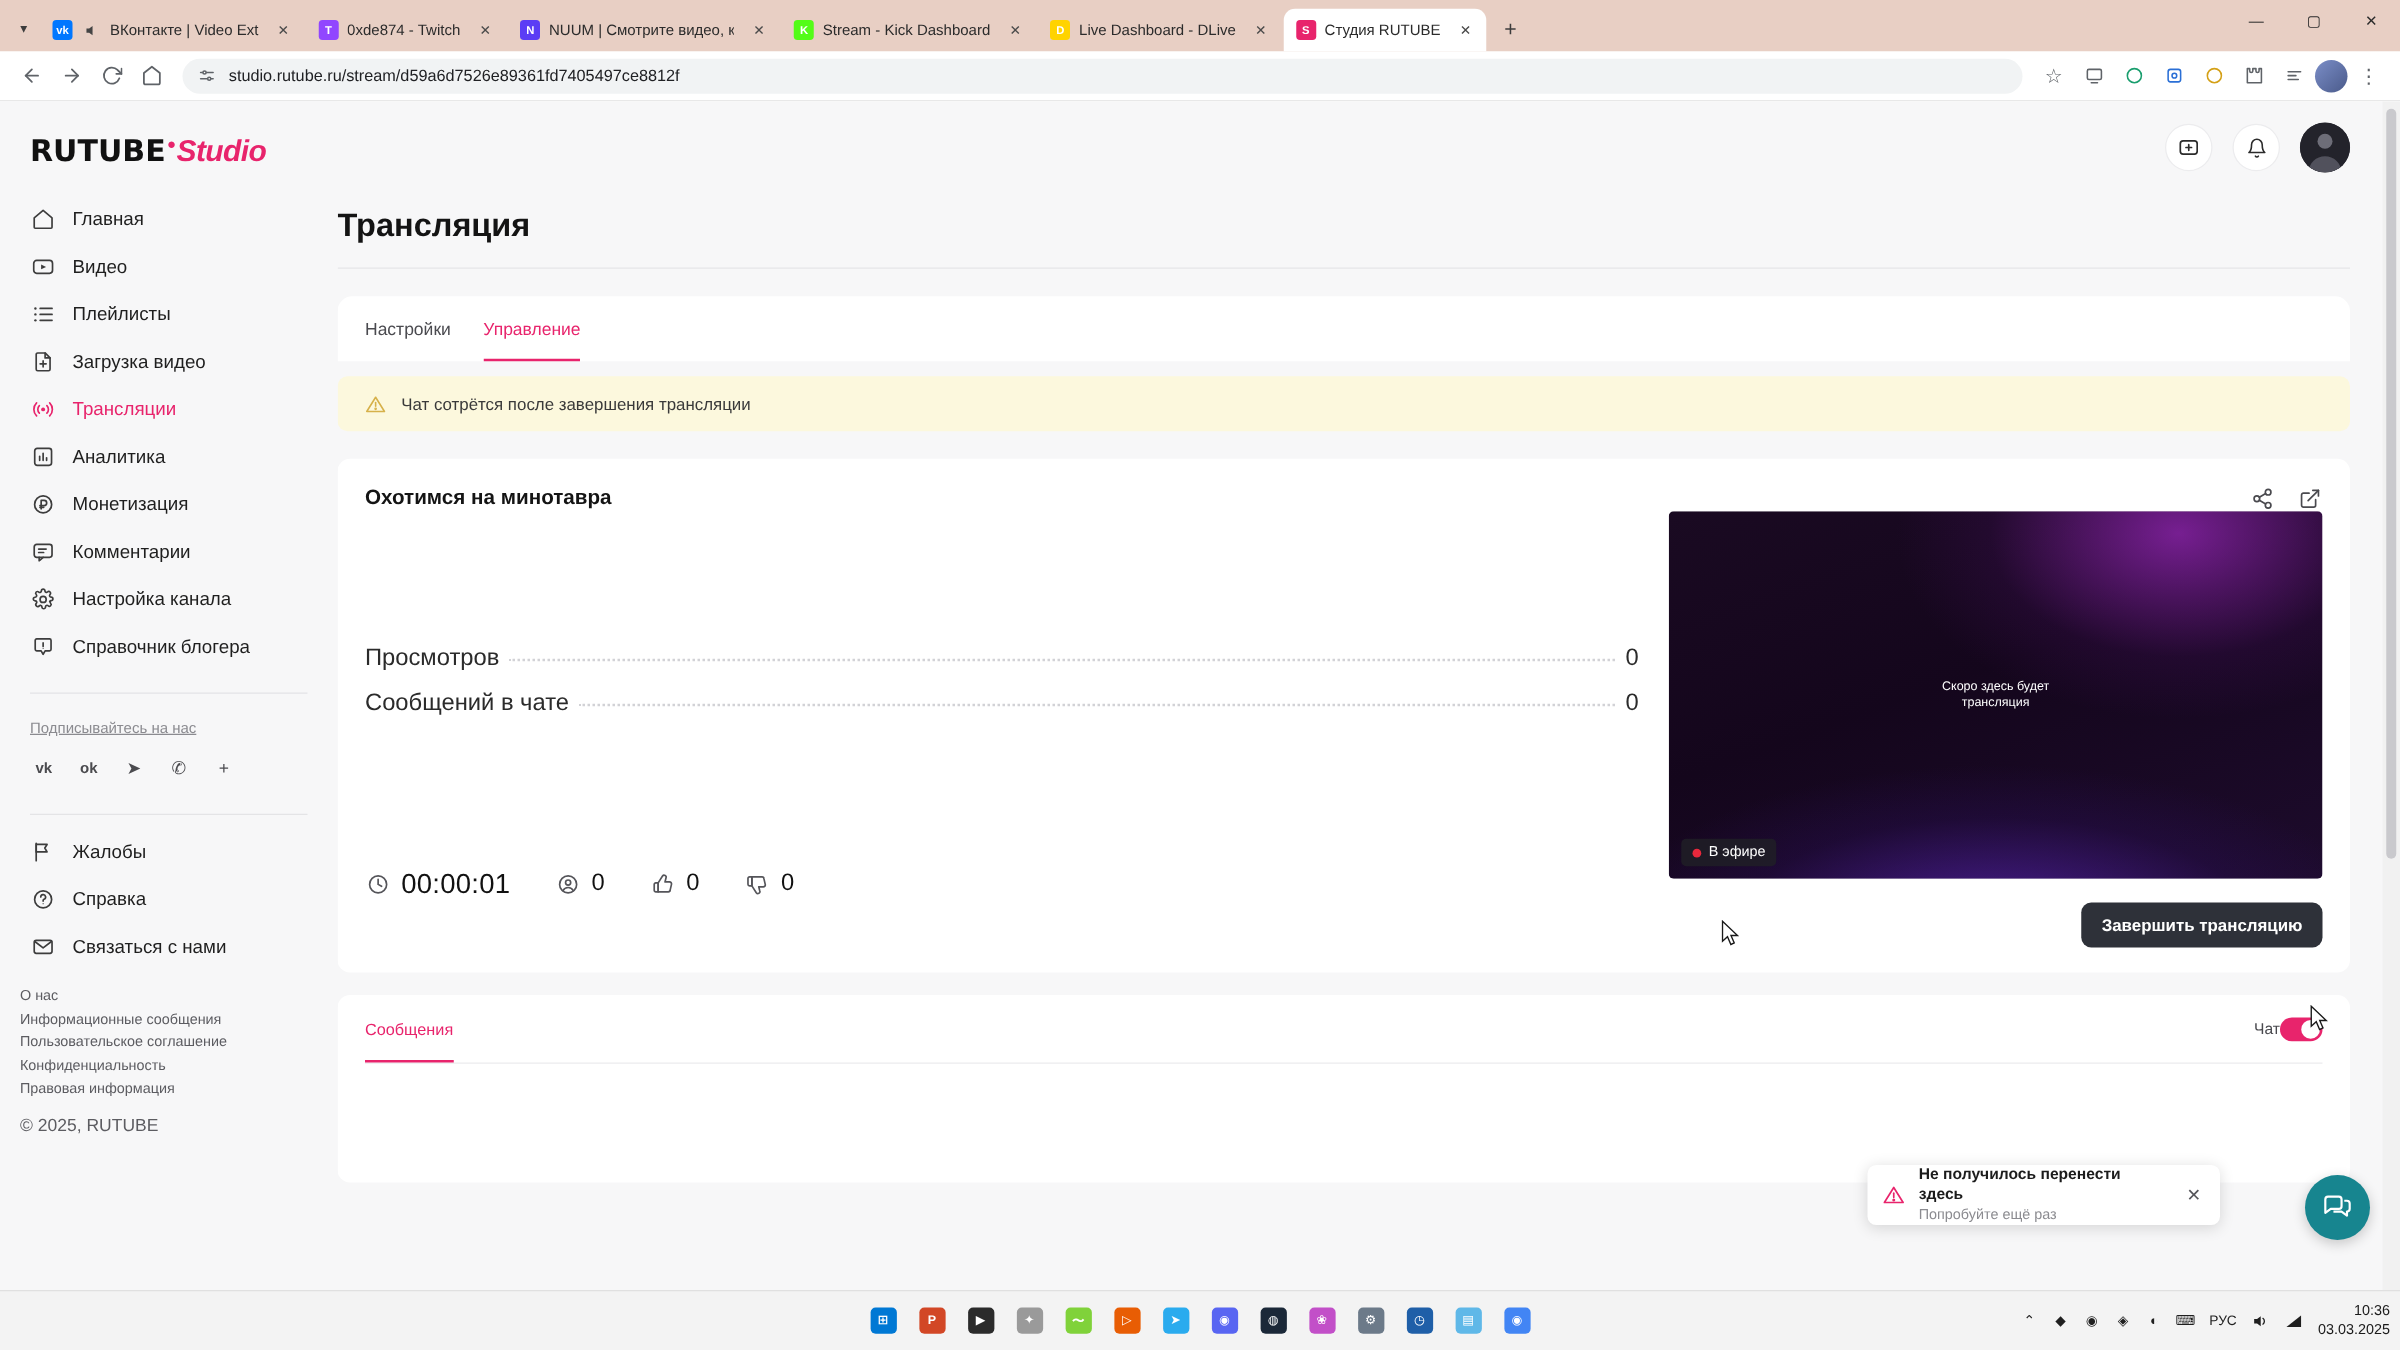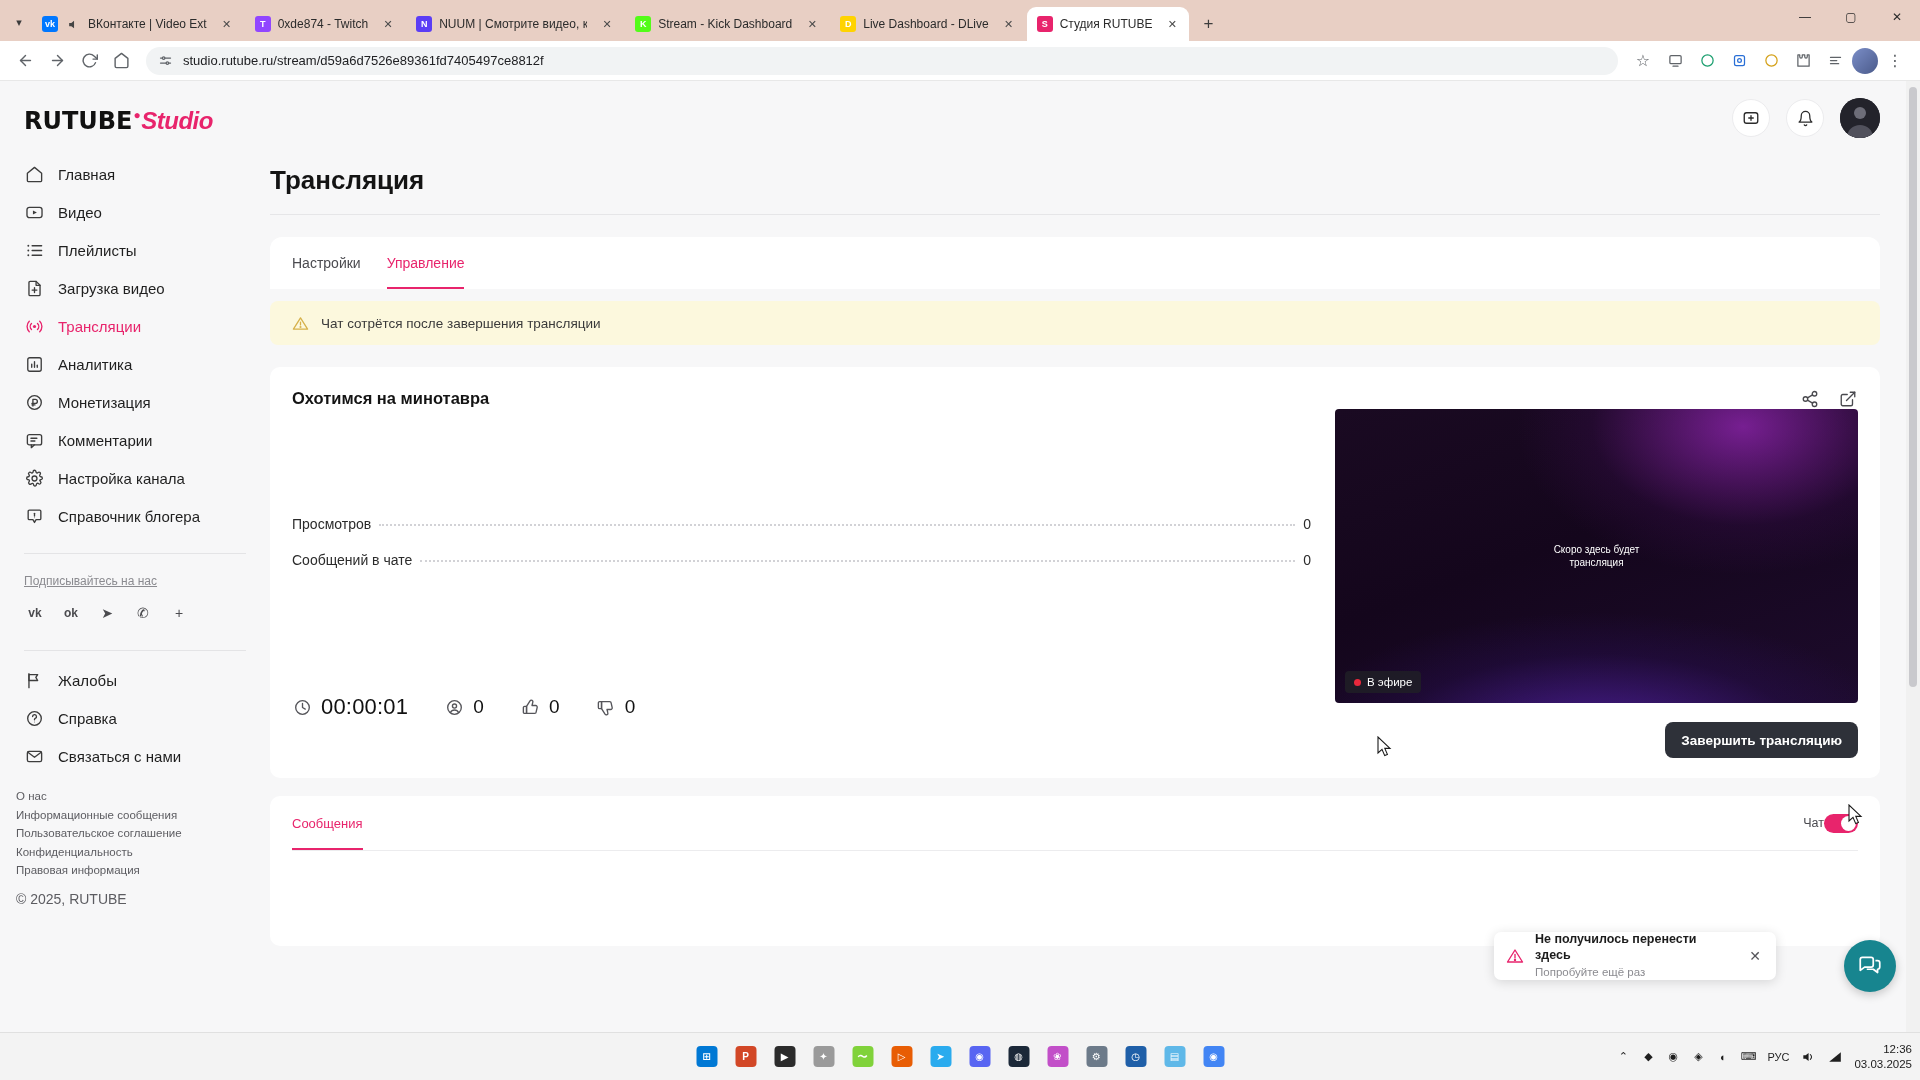--- a/index.html
+++ b/index.html
@@ -139,21 +139,21 @@
     position: relative; min-height: 404px;
   }
   .card-head { display: flex; align-items: flex-start; justify-content: space-between; }
   .card-title { font-size: 16.5px; font-weight: 700; color: #141414; }
   .card-actions { display: flex; gap: 18px; color: #4a4a4f; }
   .card-actions .ca { width: 20px; height: 20px; display: flex; align-items: center; justify-content: center; }
 
   .card-body { display: flex; gap: 24px; }
   .stats-col { flex: 1 1 auto; display: flex; flex-direction: column; position: relative; }
   .stat-rows { margin-top: 107px; }
-  .stat-row { display: flex; align-items: baseline; font-size: 14px; color: #2b2b2b; height: 36px; }
+  .stat-row { display: flex; align-items: baseline; font-size: 19px; color: #2b2b2b; height: 36px; }
   .stat-row .sname { white-space: nowrap; }
   .stat-row .leader {
     flex: 1 1 auto; margin: 0 8px; border-bottom: 2px dotted #d2d2d6;
     position: relative; top: -3px; height: 1px;
   }
   .stat-row .sval { white-space: nowrap; color: #2b2b2b; }
 
   .metrics { display: flex; align-items: center; gap: 36px; margin-top: 106px; }
   .metric { display: flex; align-items: center; gap: 9px; }
   .metric .mic { width: 20px; height: 20px; flex: 0 0 20px; color: #55555a; display: flex; align-items: center; justify-content: center; }
@@ -765,18 +765,18 @@
             <path d="M4 9v6h4l5 4V5L8 9z"></path>
             <path d="M16 8a5 5 0 0 1 0 8" fill="none" stroke="currentColor" stroke-width="1.8" stroke-linecap="round"></path>
           </svg>
       </span>
       <span class="tray-icon">
         <svg width="14" height="14" viewBox="0 0 24 24" fill="currentColor">
             <path d="M2 20h20V4z"></path>
           </svg>
       </span>
       <span class="clock">
-        <span>12:36</span>
+        <span>10:36</span>
         <span>03.03.2025</span>
       </span>
     </div>
   </div>
 </div>
 
 </body></html>

